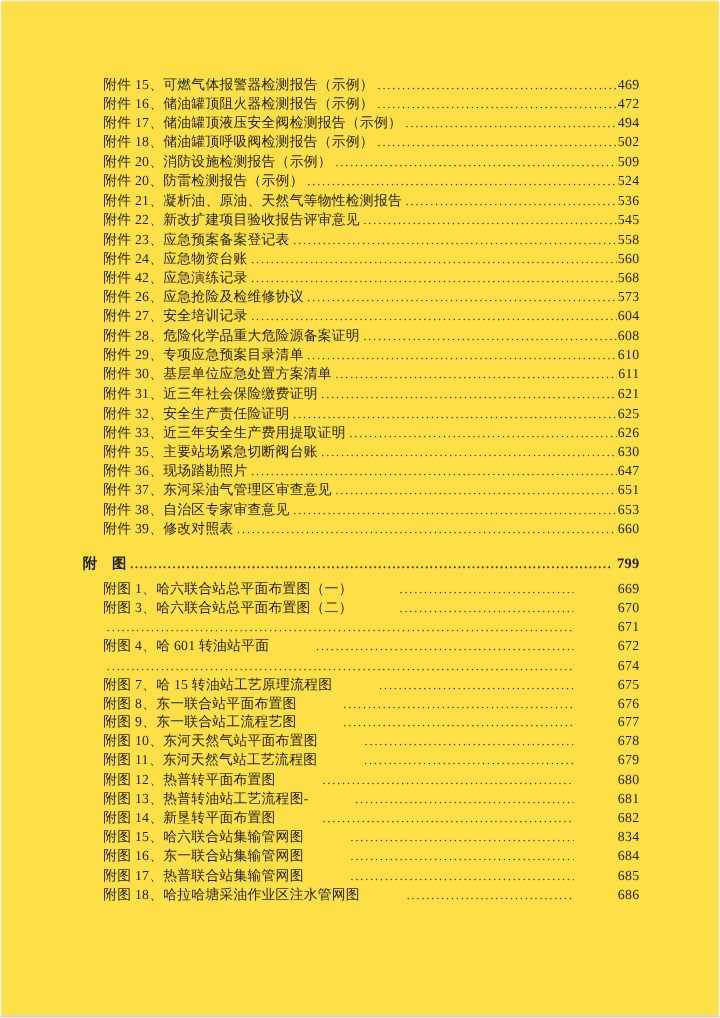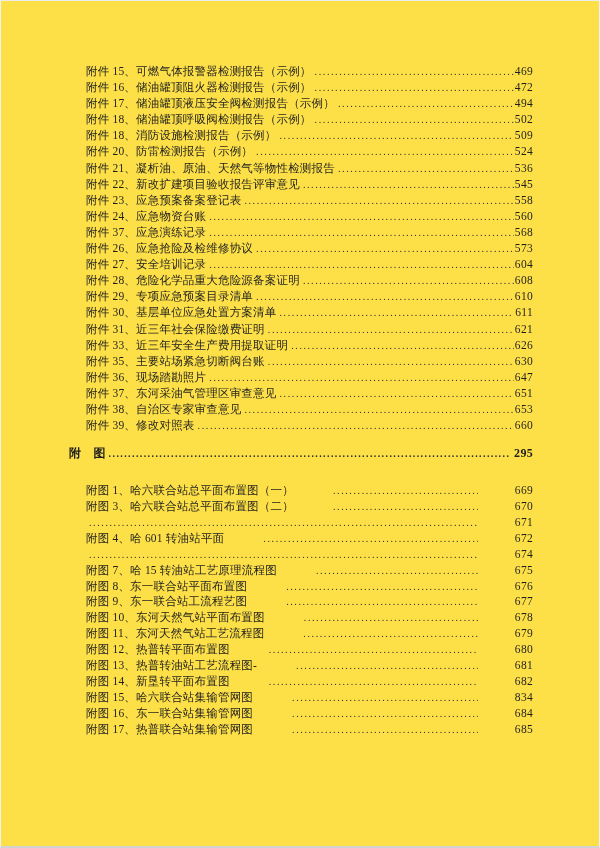--- a/index.html
+++ b/index.html
@@ -49,21 +49,21 @@
     font-size: 10px;
     letter-spacing: 1.6px;
     color: #2a2a2a;
   }
   .toc-row .page-num {
     flex: 0 0 auto;
     letter-spacing: 0.3px;
   }
   .section-header {
     margin-top: 12px;
-    margin-bottom: 21px;
+    margin-bottom: 6px;
     margin-left: -17px;
     height: 17px;
     line-height: 17px;
     font-weight: bold;
     font-size: 12px;
   }
   .section-header .dots::after {
     font-weight: bold;
     letter-spacing: 1.4px;
   }
@@ -94,21 +94,21 @@
     <span class="page-num">494</span>
   </div>
 
   <div class="toc-row">
     <span class="label">附件 18、储油罐顶呼吸阀检测报告（示例）</span>
     <span class="dots"></span>
     <span class="page-num">502</span>
   </div>
 
   <div class="toc-row">
-    <span class="label">附件 18、消防设施检测报告（示例）</span>
+    <span class="label">附件 20、消防设施检测报告（示例）</span>
     <span class="dots"></span>
     <span class="page-num">509</span>
   </div>
 
   <div class="toc-row">
     <span class="label">附件 20、防雷检测报告（示例）</span>
     <span class="dots"></span>
     <span class="page-num">524</span>
   </div>
 
@@ -130,21 +130,21 @@
     <span class="page-num">558</span>
   </div>
 
   <div class="toc-row">
     <span class="label">附件 24、应急物资台账</span>
     <span class="dots"></span>
     <span class="page-num">560</span>
   </div>
 
   <div class="toc-row">
-    <span class="label">附件 37、应急演练记录</span>
+    <span class="label">附件 42、应急演练记录</span>
     <span class="dots"></span>
     <span class="page-num">568</span>
   </div>
 
   <div class="toc-row">
     <span class="label">附件 26、应急抢险及检维修协议</span>
     <span class="dots"></span>
     <span class="page-num">573</span>
   </div>
 
@@ -171,20 +171,25 @@
     <span class="dots"></span>
     <span class="page-num">611</span>
   </div>
 
   <div class="toc-row">
     <span class="label">附件 31、近三年社会保险缴费证明</span>
     <span class="dots"></span>
     <span class="page-num">621</span>
   </div>
 
+  <div class="toc-row">
+    <span class="label">附件 32、安全生产责任险证明</span>
+    <span class="dots"></span>
+    <span class="page-num">625</span>
+  </div>
 
   <div class="toc-row">
     <span class="label">附件 33、近三年安全生产费用提取证明</span>
     <span class="dots"></span>
     <span class="page-num">626</span>
   </div>
 
 
   <div class="toc-row">
     <span class="label">附件 35、主要站场紧急切断阀台账</span>
@@ -213,21 +218,21 @@
   <div class="toc-row">
     <span class="label">附件 39、修改对照表</span>
     <span class="dots"></span>
     <span class="page-num">660</span>
   </div>
 </div>
 
     <div class="toc-row section-header">
       <span class="label">附　图</span>
       <span class="dots"></span>
-      <span class="page-num">295</span>
+      <span class="page-num">799</span>
     </div>
 
     <div id="figures-list">
   <div class="toc-row">
     <span class="label">附图 1、哈六联合站总平面布置图（一）</span>
     <span class="dots"></span>
     <span class="page-num">669</span>
   </div>
 
   <div class="toc-row">
@@ -312,16 +317,21 @@
     <span class="dots"></span>
     <span class="page-num">684</span>
   </div>
 
   <div class="toc-row">
     <span class="label">附图 17、热普联合站集输管网图</span>
     <span class="dots"></span>
     <span class="page-num">685</span>
   </div>
 
+  <div class="toc-row">
+    <span class="label">附图 18、哈拉哈塘采油作业区注水管网图</span>
+    <span class="dots"></span>
+    <span class="page-num">686</span>
+  </div>
 </div>
 
   </div>
 </div>
 
 </body></html>

